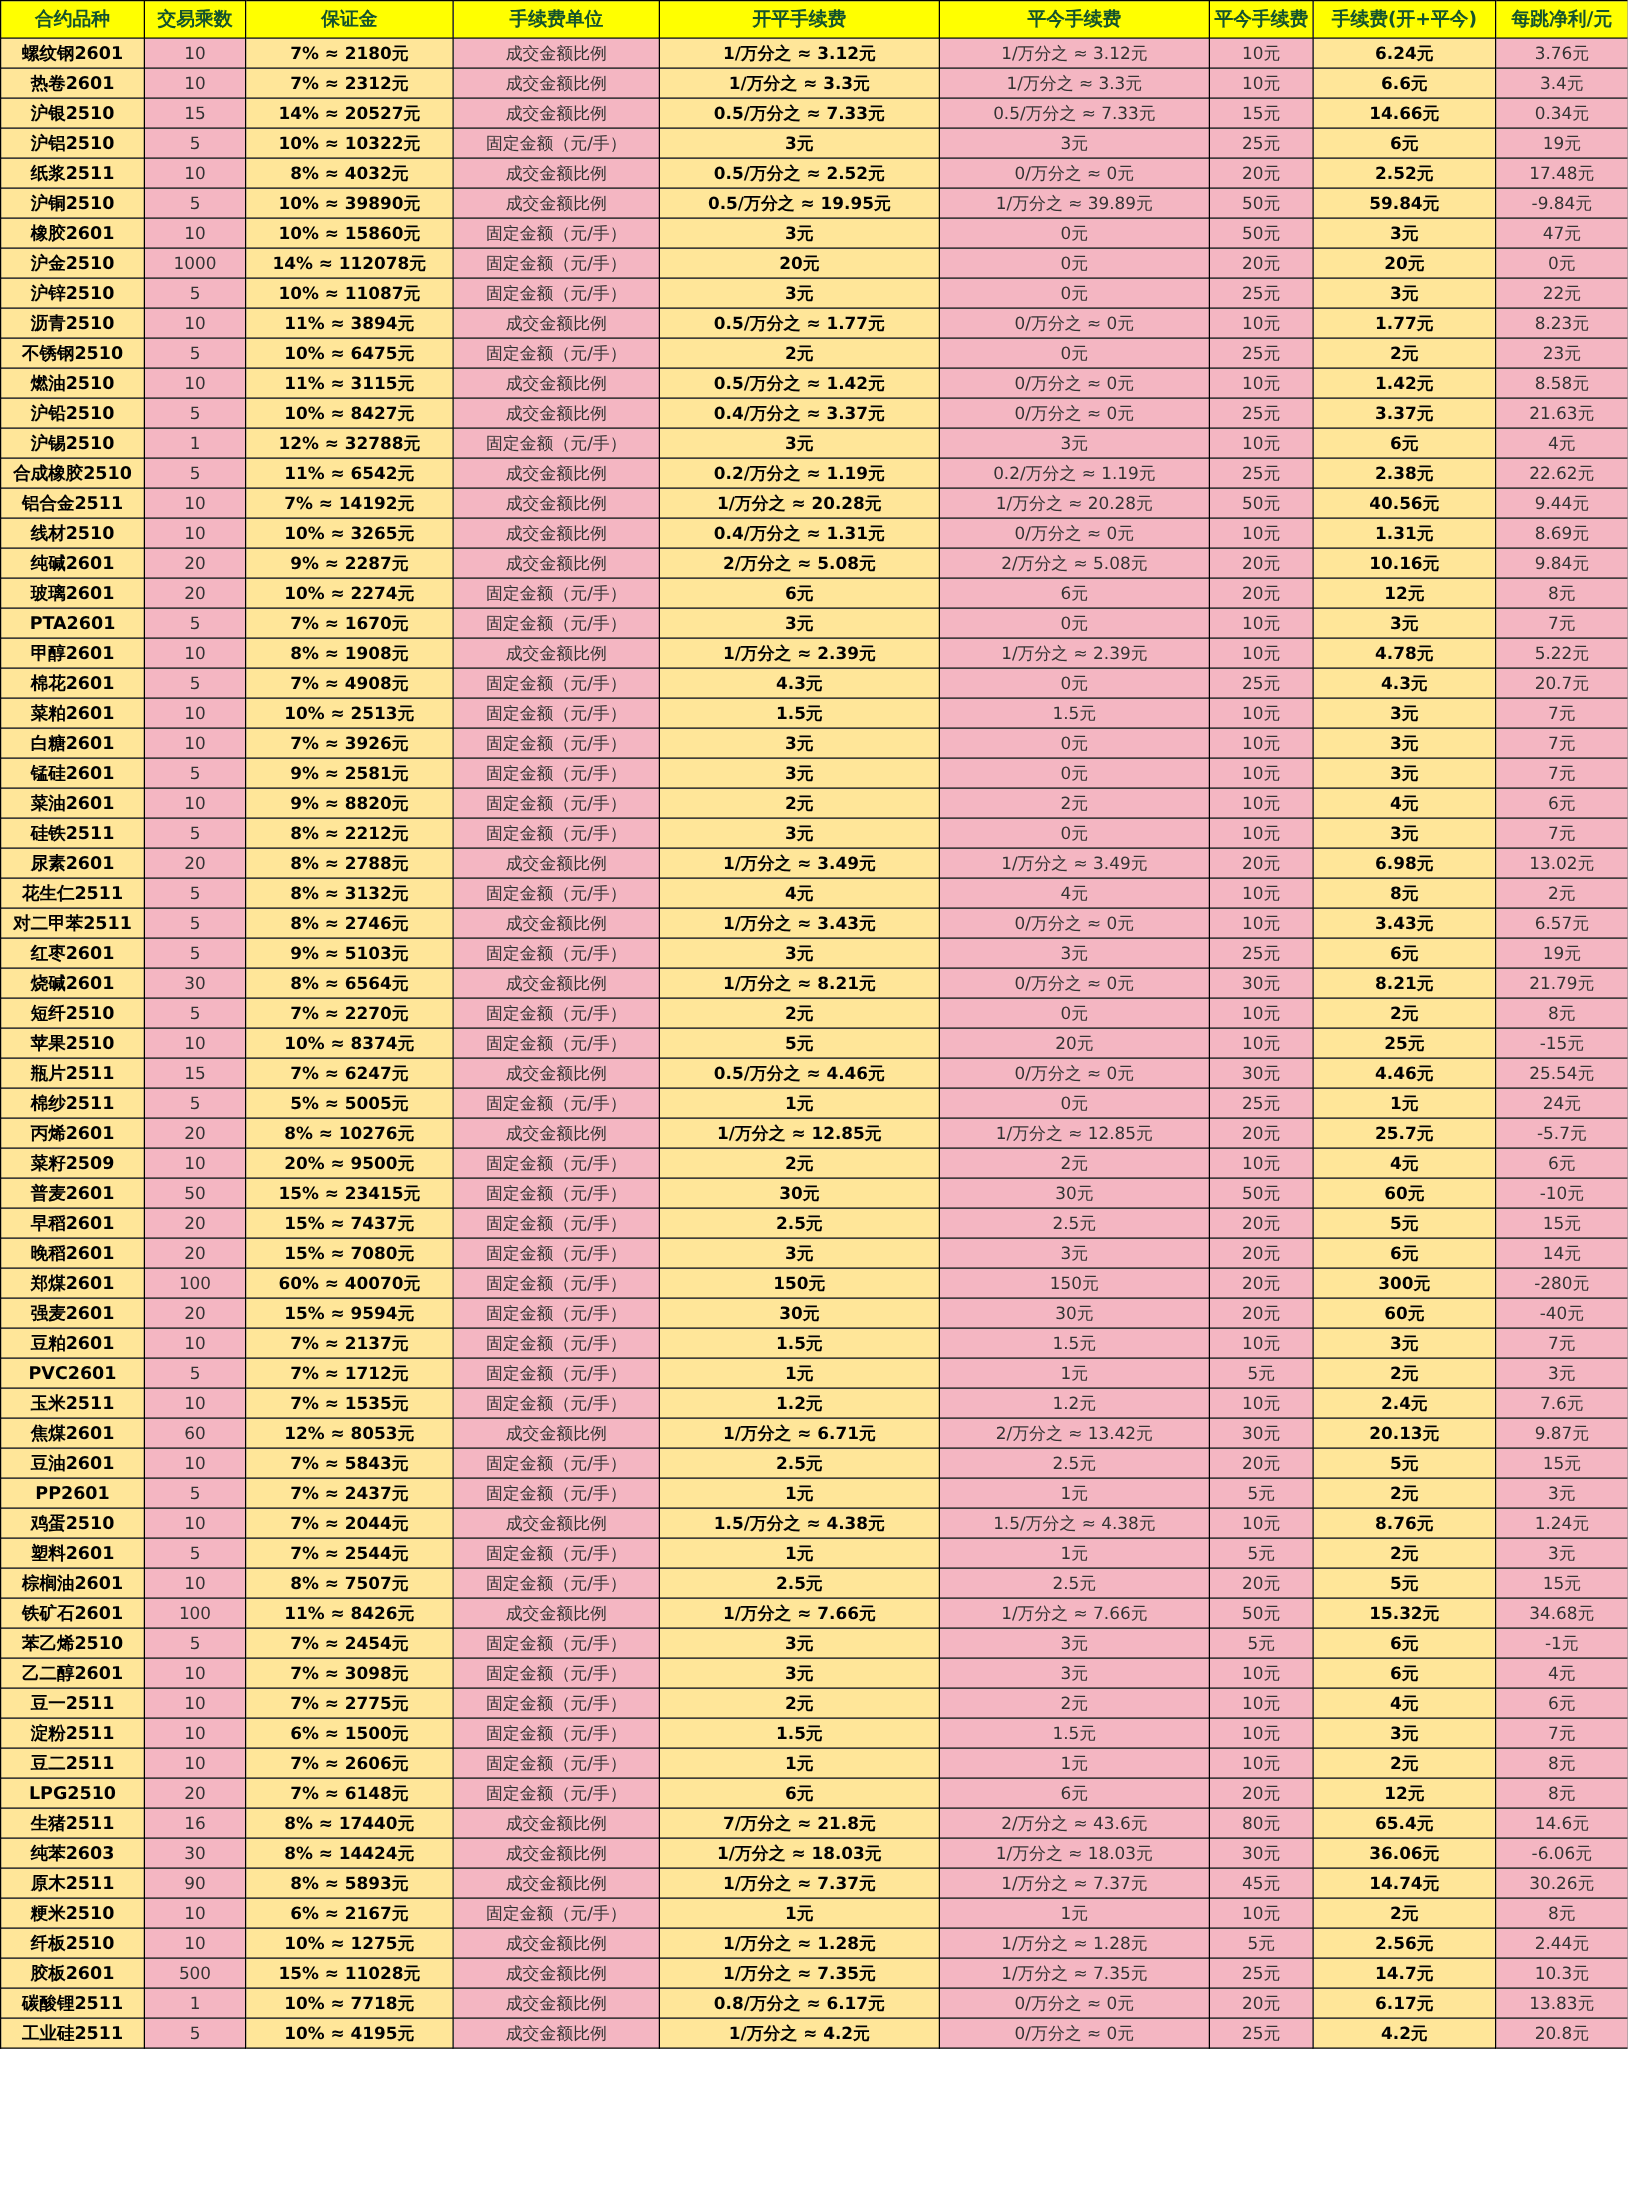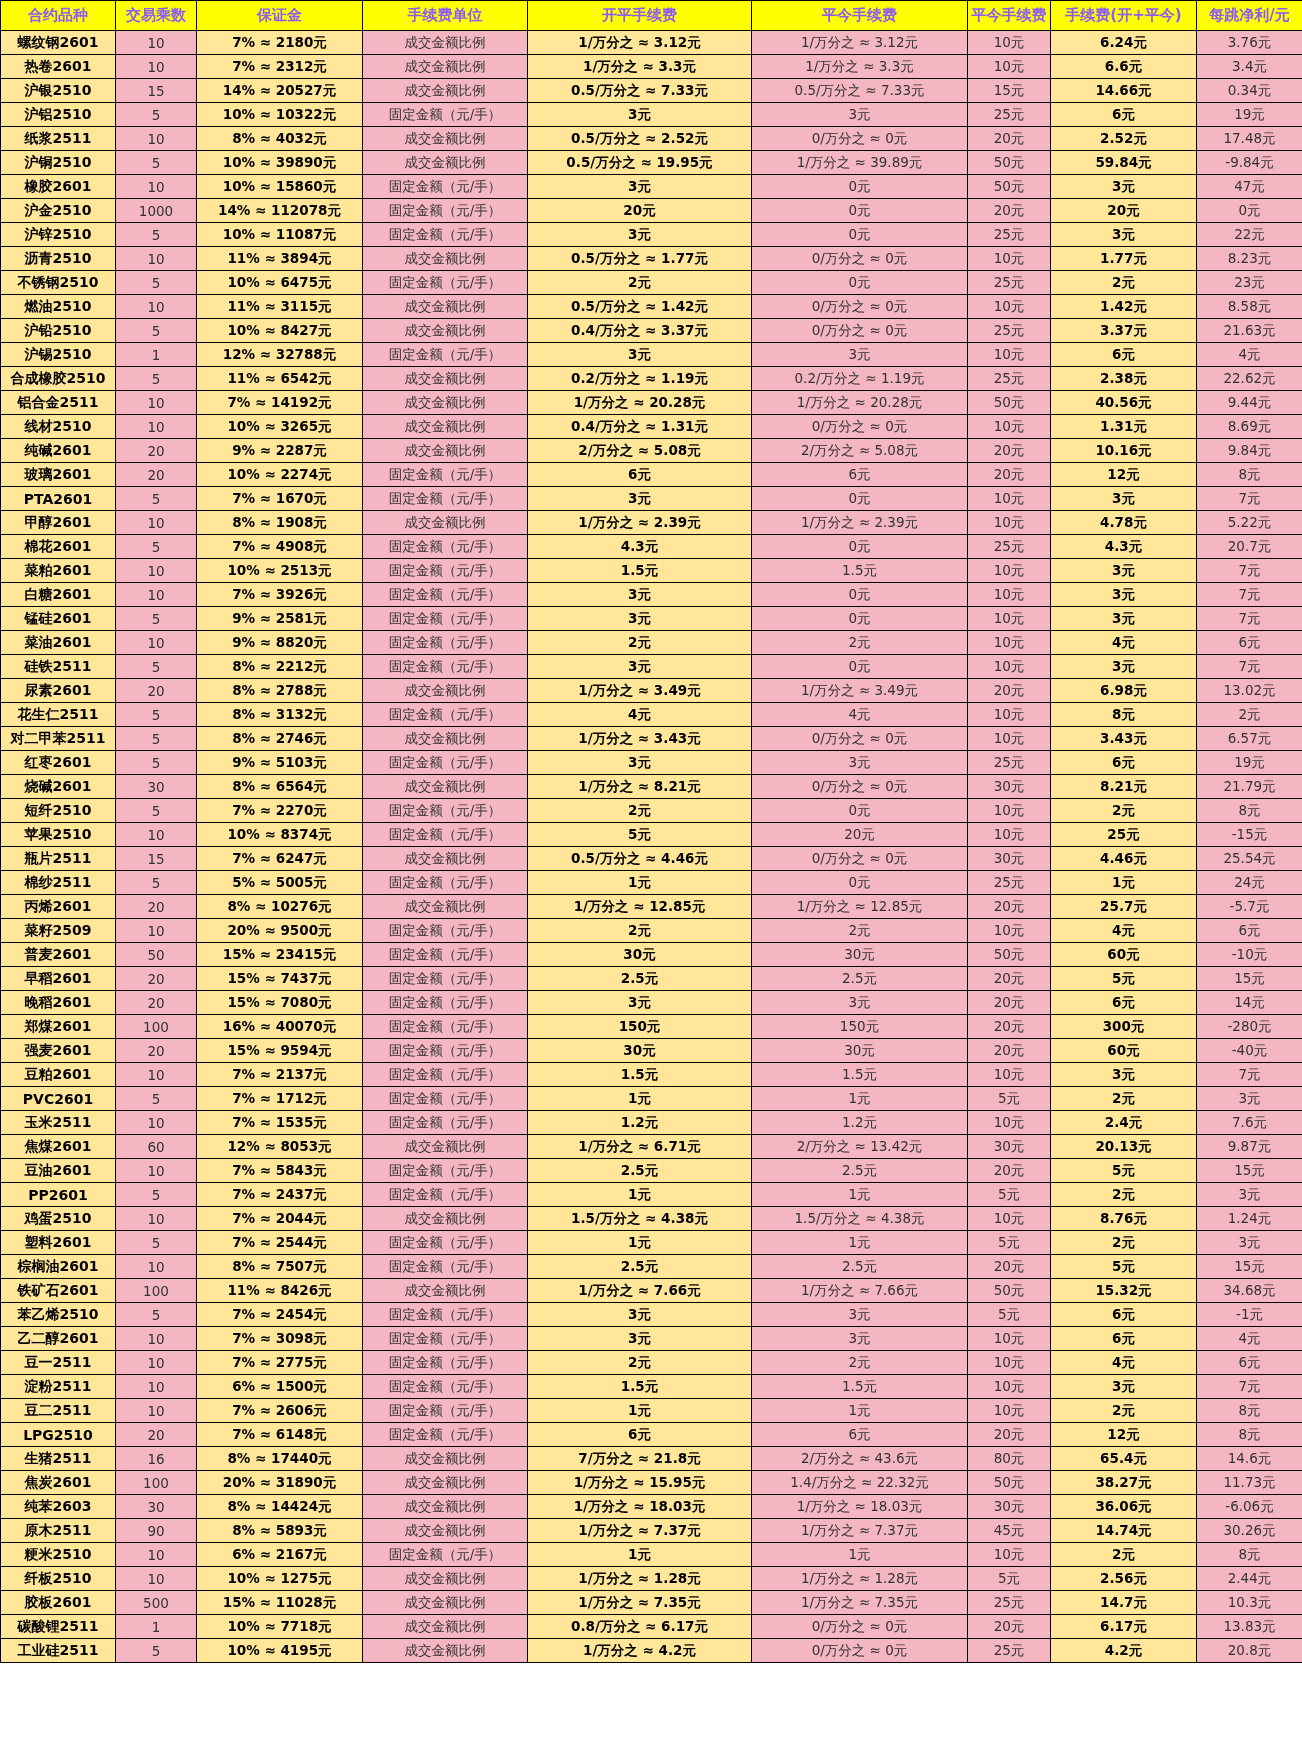--- a/index.html
+++ b/index.html
@@ -1,19 +1,19 @@
 <!DOCTYPE html>
 <html><head>
 <meta charset="utf-8">
 <style>
   html, body { margin: 0; padding: 0; background: #ffffff; }
   body { width: 1302px; height: 1759px; overflow: hidden; font-family: "DejaVu Sans", "Liberation Sans", sans-serif; }
   table { border-collapse: collapse; table-layout: fixed; width: 1302px; }
   th, td { border: 1.5px solid #000; text-align: center; padding: 0; white-space: nowrap; overflow: hidden; }
-  th { height: 29px; background: #FFFF00; font-weight: bold; font-size: 15px; color: #8b5cf6; }
+  th { height: 29px; background: #FFFF00; font-weight: bold; font-size: 15px; color: #14532d; }
   td { height: 23px; font-size: 13.5px; color: #222; }
   td.y { background: #FFE699; font-weight: bold; color: #000; }
   td.p { background: #F4B6C2; font-weight: normal; color: #333; }
   td.name { font-size: 14px; }
 </style>
 </head>
 <body>
 
 <table>
   <colgroup>
@@ -488,21 +488,21 @@
         <td class="p">固定金额（元/手）</td>
         <td class="y">3元</td>
         <td class="p">3元</td>
         <td class="p">20元</td>
         <td class="y">6元</td>
         <td class="p">14元</td>
       </tr>
       <tr>
         <td class="y name">郑煤2601</td>
         <td class="p">100</td>
-        <td class="y">16% ≈ 40070元</td>
+        <td class="y">60% ≈ 40070元</td>
         <td class="p">固定金额（元/手）</td>
         <td class="y">150元</td>
         <td class="p">150元</td>
         <td class="p">20元</td>
         <td class="y">300元</td>
         <td class="p">-280元</td>
       </tr>
       <tr>
         <td class="y name">强麦2601</td>
         <td class="p">20</td>
@@ -695,31 +695,20 @@
         <td class="p">16</td>
         <td class="y">8% ≈ 17440元</td>
         <td class="p">成交金额比例</td>
         <td class="y">7/万分之 ≈ 21.8元</td>
         <td class="p">2/万分之 ≈ 43.6元</td>
         <td class="p">80元</td>
         <td class="y">65.4元</td>
         <td class="p">14.6元</td>
       </tr>
       <tr>
-        <td class="y name">焦炭2601</td>
-        <td class="p">100</td>
-        <td class="y">20% ≈ 31890元</td>
-        <td class="p">成交金额比例</td>
-        <td class="y">1/万分之 ≈ 15.95元</td>
-        <td class="p">1.4/万分之 ≈ 22.32元</td>
-        <td class="p">50元</td>
-        <td class="y">38.27元</td>
-        <td class="p">11.73元</td>
-      </tr>
-      <tr>
         <td class="y name">纯苯2603</td>
         <td class="p">30</td>
         <td class="y">8% ≈ 14424元</td>
         <td class="p">成交金额比例</td>
         <td class="y">1/万分之 ≈ 18.03元</td>
         <td class="p">1/万分之 ≈ 18.03元</td>
         <td class="p">30元</td>
         <td class="y">36.06元</td>
         <td class="p">-6.06元</td>
       </tr>

